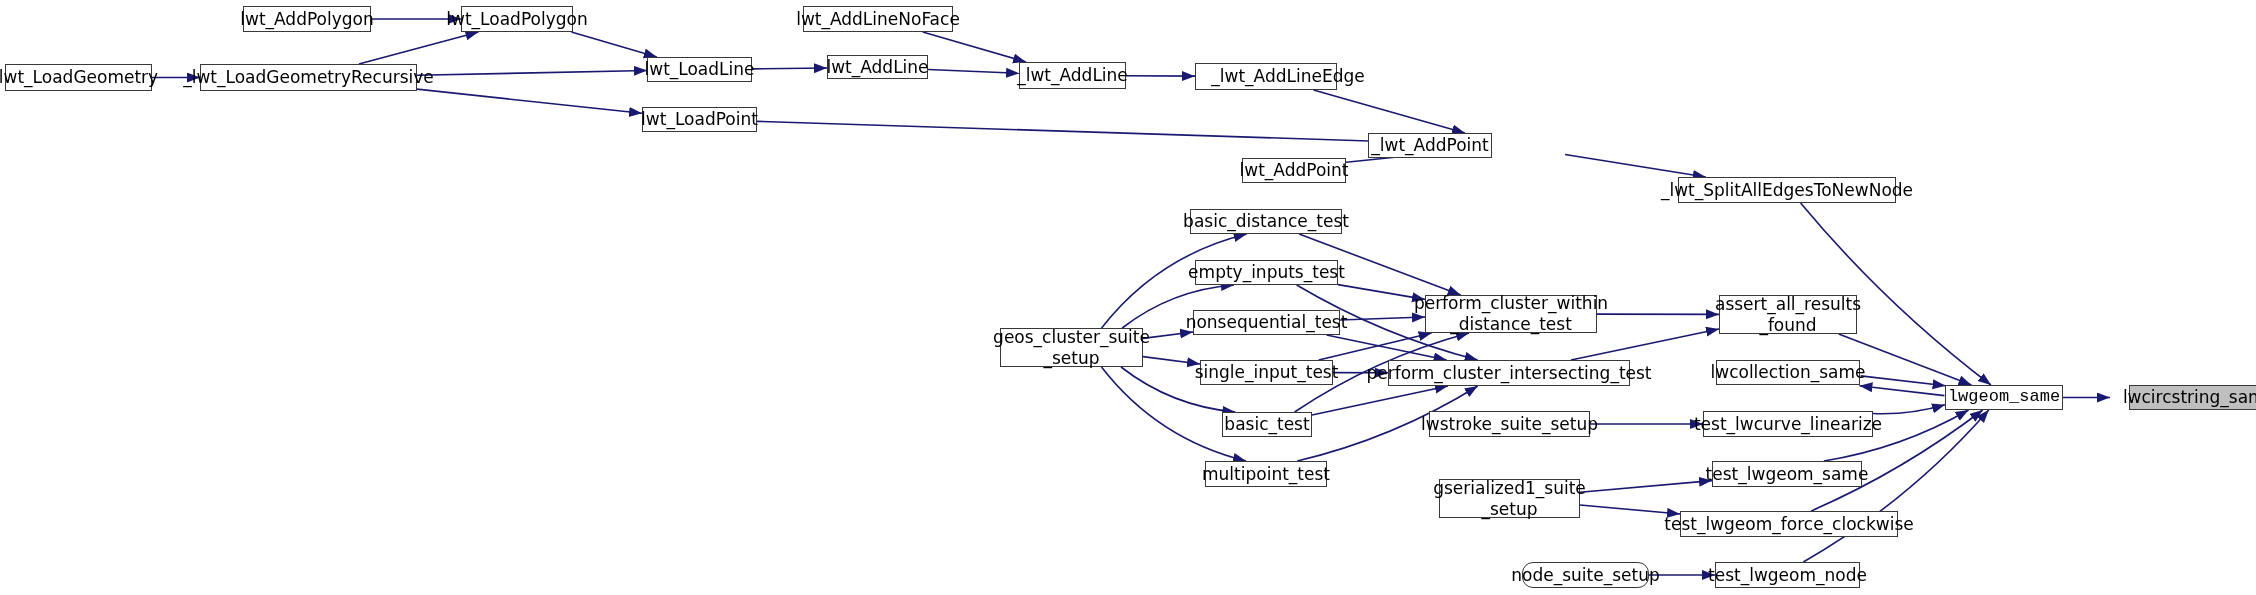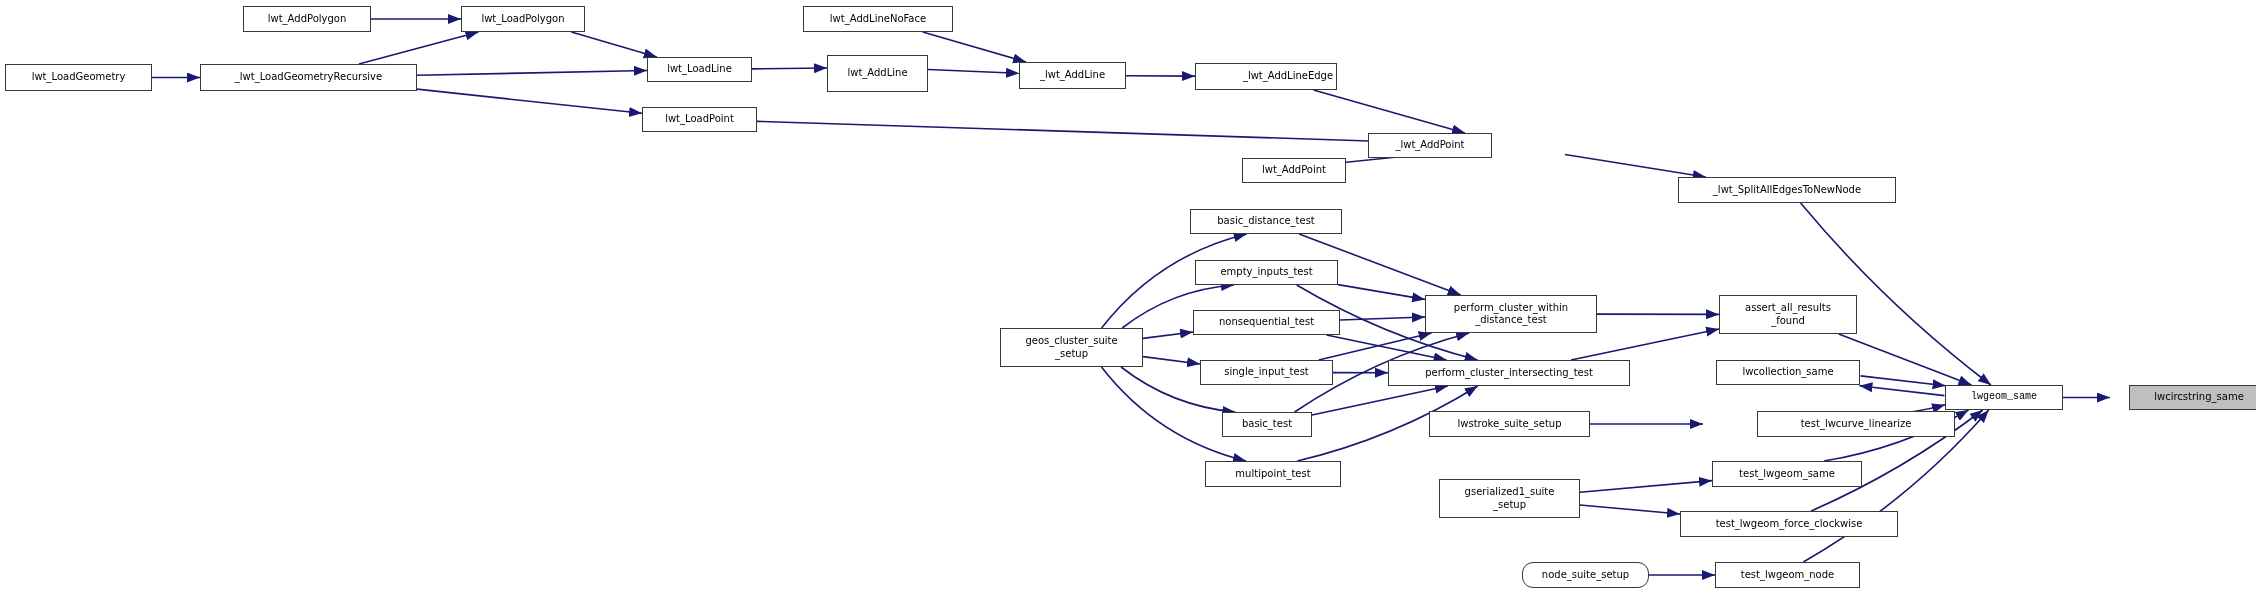--- a/index.html
+++ b/index.html
@@ -9,21 +9,21 @@
     background:#ffffff;
     font-family:"DejaVu Sans","Liberation Sans",sans-serif;
     overflow:hidden;
   }
   #edges{position:absolute;left:0;top:0;z-index:0;}
   .edge{fill:none;stroke:#191970;stroke-width:1.6px;}
   .node{
     position:absolute;box-sizing:border-box;
     background:#ffffff;border:1.5px solid #383838;
     display:flex;flex-direction:column;align-items:center;justify-content:center;
-    font-size:10px;line-height:1.22;color:#000000;
+    font-size:17px;line-height:1.22;color:#000000;
     white-space:nowrap;z-index:1;cursor:pointer;
   }
   .node.highlight{background:#bfbfbf;cursor:default;}
   .node span{display:block;}
 </style>
 </head>
 <body>
 
 <div class="canvas">
   <svg id="edges" width="2256" height="595" viewBox="0 0 2256 595" xmlns="http://www.w3.org/2000/svg">
@@ -75,36 +75,36 @@
       <path d="M1823.875816993464,461 Q1900.8638576116778,448.70354876887586 1968.5424836601308,410" class="edge" marker-end="url(#arrow)"></path>
       <path d="M1811.094861660079,511 Q1903.0101938123942,470.84259221125734 1982.7549407114625,410" class="edge" marker-end="url(#arrow)"></path>
       <path d="M1578,575 L1715,575" class="edge" marker-end="url(#arrow)"></path>
       <path d="M1803.356338028169,562 Q1908.735239815753,501.4664065723348 1988.7535211267605,410" class="edge" marker-end="url(#arrow)"></path>
       <path d="M2063,397.5 L2110,397.5" class="edge" marker-end="url(#arrow)"></path>
     </svg>
   <div id="nodes">
       <div class="node" title="lwt_AddPolygon" style="left: 243px; top: 6px; width: 128px; height: 26px;">
         <span>lwt_AddPolygon</span>
       </div>
-      <div class="node" title="lwt_LoadPolygon" style="left: 461px; top: 6px; width: 124px; height: 26px;">
+      <div class="node" title="lwt_LoadPolygon" style="left: 461px; top: 6px; width: 112px; height: 26px;">
         <span>lwt_LoadPolygon</span>
       </div>
       <div class="node" title="lwt_AddLineNoFace" style="left: 803px; top: 6px; width: 150px; height: 26px;">
         <span>lwt_AddLineNoFace</span>
       </div>
       <div class="node" title="lwt_LoadGeometry" style="left: 5px; top: 64px; width: 147px; height: 27px;">
         <span>lwt_LoadGeometry</span>
       </div>
       <div class="node" title="_lwt_LoadGeometryRecursive" style="left: 200px; top: 64px; width: 217px; height: 27px;">
         <span>_lwt_LoadGeometryRecursive</span>
       </div>
       <div class="node" title="lwt_LoadLine" style="left: 647px; top: 57px; width: 105px; height: 25px;">
         <span>lwt_LoadLine</span>
       </div>
-      <div class="node" title="lwt_AddLine" style="left: 827px; top: 55px; width: 101px; height: 37px; text-align: right;">
+      <div class="node" title="lwt_AddLine" style="left: 827px; top: 55px; width: 101px; height: 24px; text-align: right;">
         <span>lwt_AddLine</span>
       </div>
       <div class="node" title="_lwt_AddLine" style="left: 1019px; top: 62px; width: 107px; height: 27px;">
         <span>_lwt_AddLine</span>
       </div>
       <div class="node" title="_lwt_AddLineEdge" style="left: 1195px; top: 63px; width: 142px; height: 27px; padding-left: 44px;">
         <span>_lwt_AddLineEdge</span>
       </div>
       <div class="node" title="lwt_LoadPoint" style="left: 642px; top: 107px; width: 115px; height: 25px;">
         <span>lwt_LoadPoint</span>
@@ -130,38 +130,38 @@
       <div class="node" title="single_input_test" style="left: 1200px; top: 360px; width: 133px; height: 25px;">
         <span>single_input_test</span>
       </div>
       <div class="node" title="geos_cluster_suite_setup" style="left: 1000px; top: 328px; width: 143px; height: 39px;">
         <span>geos_cluster_suite</span>
         <span>_setup</span>
       </div>
       <div class="node" title="basic_test" style="left: 1222px; top: 412px; width: 90px; height: 25px;">
         <span>basic_test</span>
       </div>
-      <div class="node" title="multipoint_test" style="left: 1205px; top: 461px; width: 136px; height: 26px;">
+      <div class="node" title="multipoint_test" style="left: 1205px; top: 461px; width: 122px; height: 26px;">
         <span>multipoint_test</span>
       </div>
       <div class="node" title="perform_cluster_within_distance_test" style="left: 1425px; top: 295px; width: 172px; height: 38px;">
         <span>perform_cluster_within</span>
         <span>_distance_test</span>
       </div>
       <div class="node" title="perform_cluster_intersecting_test" style="left: 1388px; top: 360px; width: 242px; height: 26px;">
         <span>perform_cluster_intersecting_test</span>
       </div>
       <div class="node" title="assert_all_results_found" style="left: 1719px; top: 295px; width: 138px; height: 39px;">
         <span>assert_all_results</span>
         <span>_found</span>
       </div>
       <div class="node" title="lwcollection_same" style="left: 1716px; top: 360px; width: 144px; height: 25px;">
         <span>lwcollection_same</span>
       </div>
-      <div class="node" title="test_lwcurve_linearize" style="left: 1757px; top: 411px; width: 198px; height: 26px;">
+      <div class="node" title="test_lwcurve_linearize" style="left: 1703px; top: 411px; width: 170px; height: 26px;">
         <span>test_lwcurve_linearize</span>
       </div>
       <div class="node" title="lwstroke_suite_setup" style="left: 1429px; top: 411px; width: 161px; height: 26px;">
         <span>lwstroke_suite_setup</span>
       </div>
       <div class="node" title="test_lwgeom_same" style="left: 1712px; top: 461px; width: 150px; height: 26px;">
         <span>test_lwgeom_same</span>
       </div>
       <div class="node" title="gserialized1_suite_setup" style="left: 1439px; top: 479px; width: 141px; height: 39px;">
         <span>gserialized1_suite</span>

